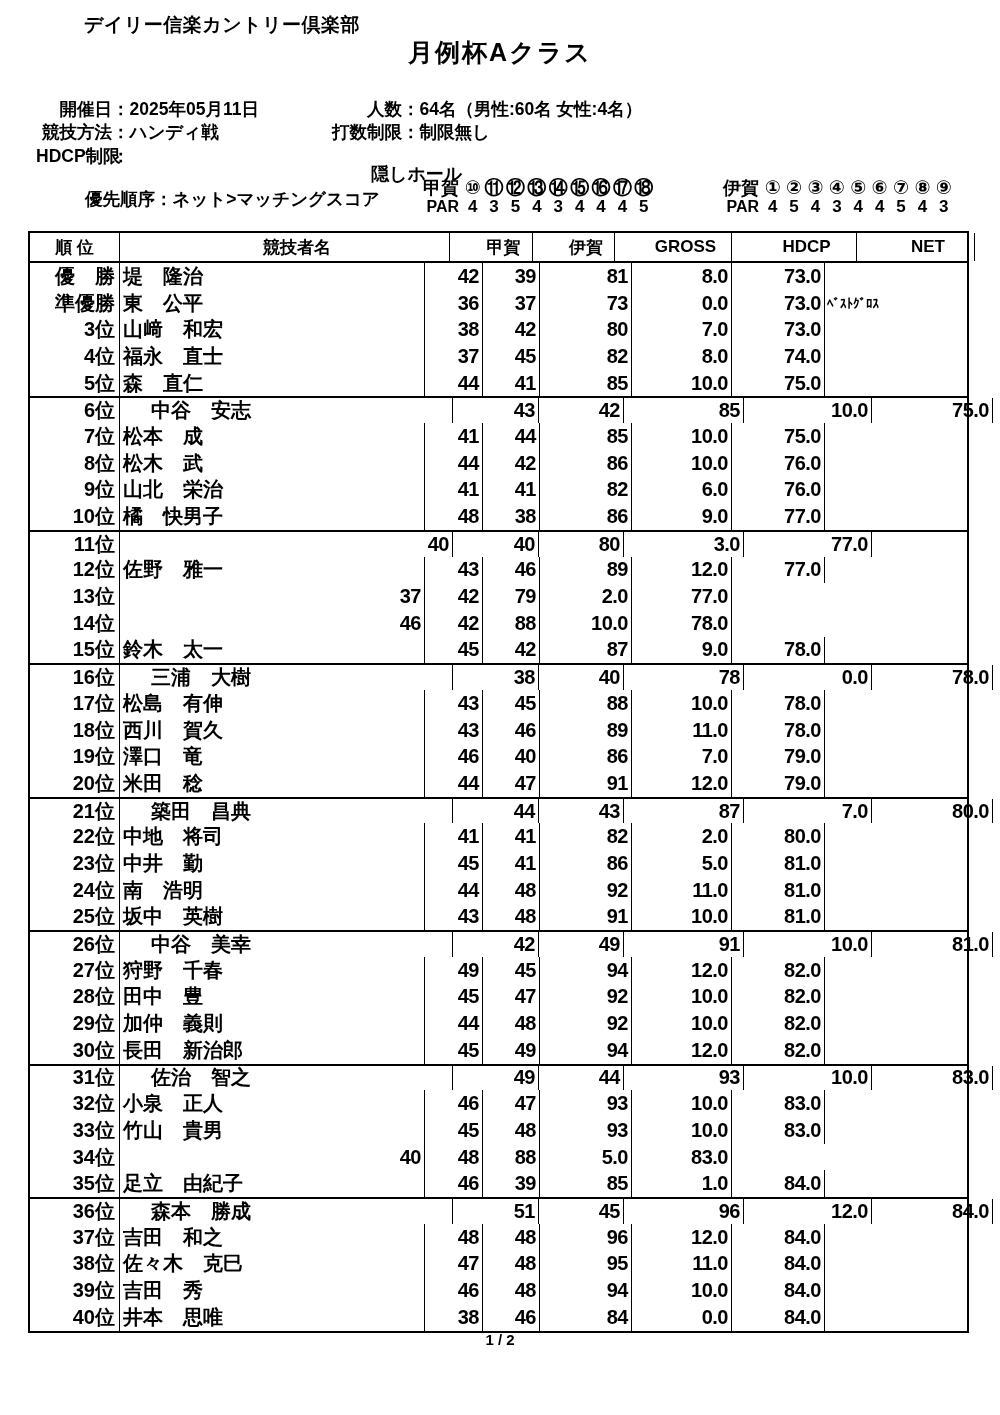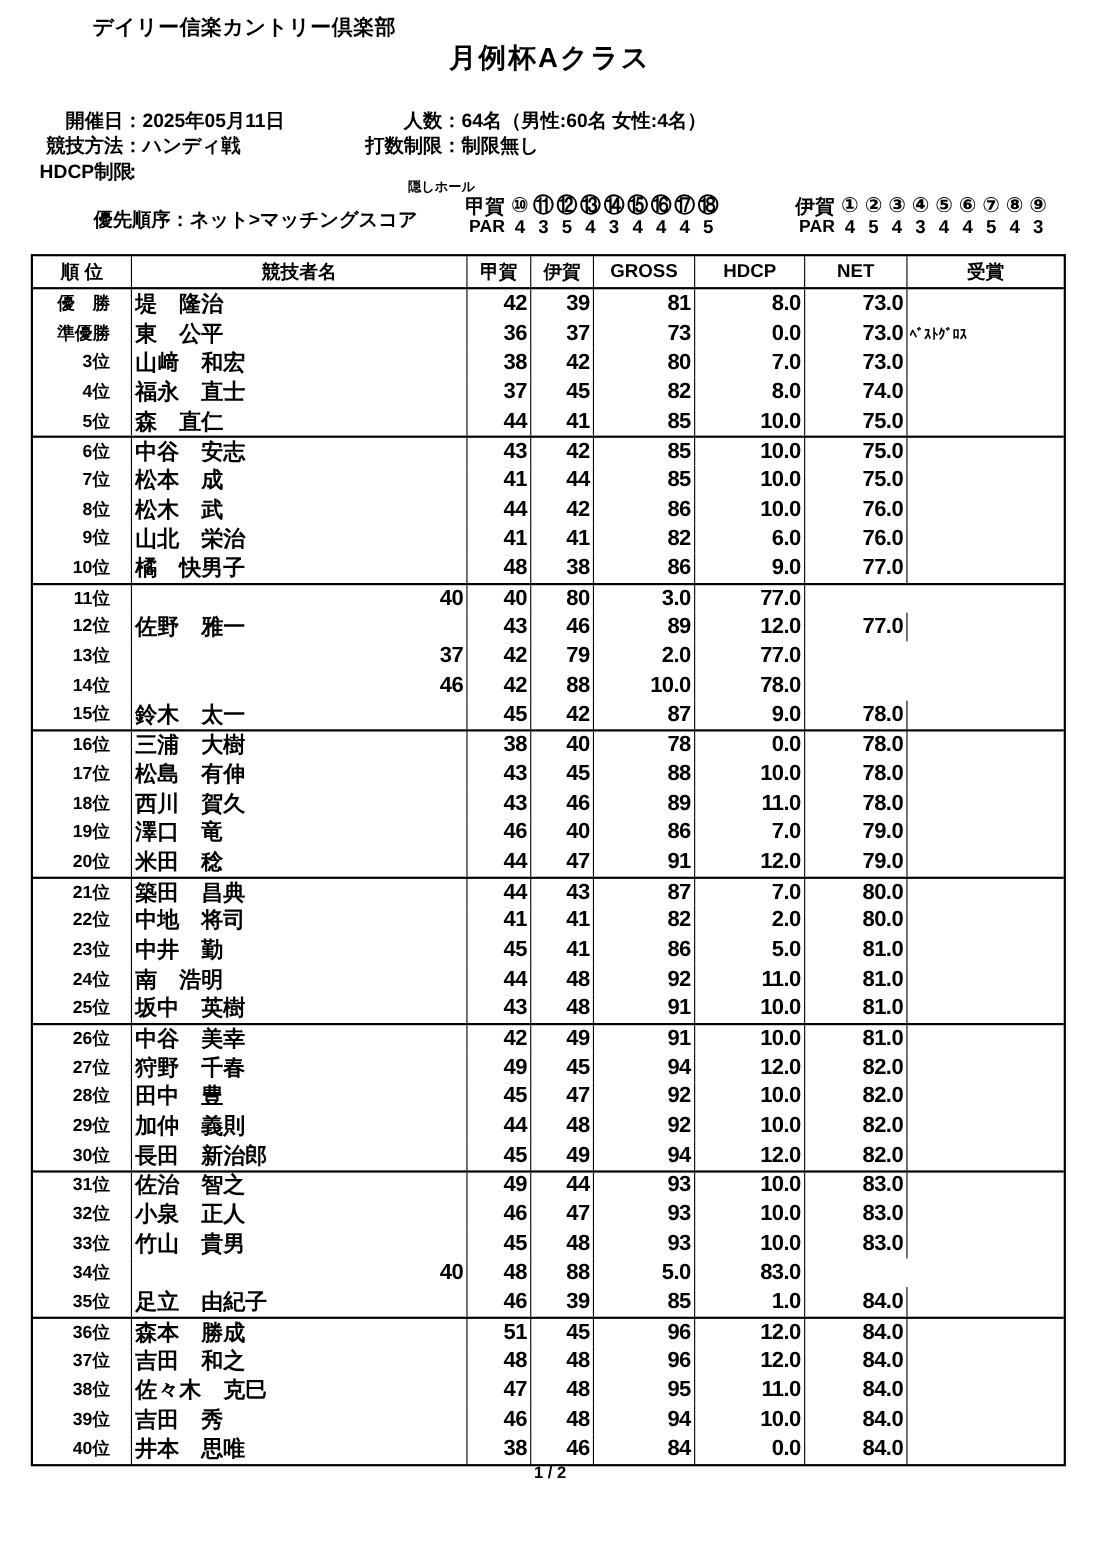--- a/index.html
+++ b/index.html
@@ -22,48 +22,48 @@
   .left-pair .lbl  { width:76px; }
   .right-pair .lbl { width:84px; }
   .ip-date     { top:99px;  left:36px; }
   .ip-players  { top:99px;  left:318px; }
   .ip-method   { top:122px; left:36px; }
   .ip-stroke   { top:122px; left:318px; }
   .ip-hdcp     { top:146px; left:36px; }
   .ip-priority { top:189px; left:85px; }
   .ip-priority .lbl { width:auto; }
 
-  .hidden-title { top:162px; left:371px; font-size:12px; }
+  .hidden-title { top:162px; left:371px; font-size:18px; }
 
   .course { position:absolute; }
   .course-0 { top:178px; left:421px; }
   .course-1 { top:178px; left:721px; }
   .holes-row, .par-row { display:flex; align-items:center; height:19px; }
   .course-label { width:38px; text-align:right; font-size:18px; padding-right:3px; }
   .hole { width:21.4px; text-align:center; font-size:19px; line-height:19px; }
   .par-label { width:38px; text-align:right; font-size:16px; padding-right:3px; }
   .par { width:21.4px; text-align:center; font-size:17px; }
 
   
   .results-table {
     position:absolute; left:28px; top:231px; width:941px;
     border:2.5px solid #000; box-sizing:border-box; background:#fff;
   }
   .t-row {
     display:grid;
     grid-template-columns:90px 305px 58px 57px 92px 100px 93px 1fr;
     height:26.7px; box-sizing:border-box;
   }
-  .t-header { height:30px; border-bottom:2.5px solid #000; }
-  .t-row.group-start { border-top:2.2px solid #000; }
+  .t-header { height:30px; border-bottom:2.5px solid #000;gap:25px; }
+  .t-row.group-start { border-top:2.2px solid #000;gap:28px; }
   .c { border-right:1.2px solid #000; display:flex; align-items:center;
        overflow:hidden; box-sizing:border-box; white-space:pre; }
   .c:last-child { border-right:none; }
   .h { justify-content:center; font-size:17px; }
-  .rank  { justify-content:flex-end;  padding-right:19px; font-size:16px; }
+  .rank  { justify-content:flex-end;  padding-right:4px; font-size:20px; }
   .name  { justify-content:flex-start; padding-left:3px; font-size:20px; }
   .num   { justify-content:flex-end;  padding-right:3px; font-size:20px; letter-spacing:-0.5px; }
   .award { justify-content:flex-start; padding-left:2px; font-size:13px; }
 
   .footer { top:1331px; left:0; right:0; text-align:center; font-size:15px; }
 </style>
 </head>
 <body>
 
 <div class="abs club">デイリー信楽カントリー倶楽部</div>

